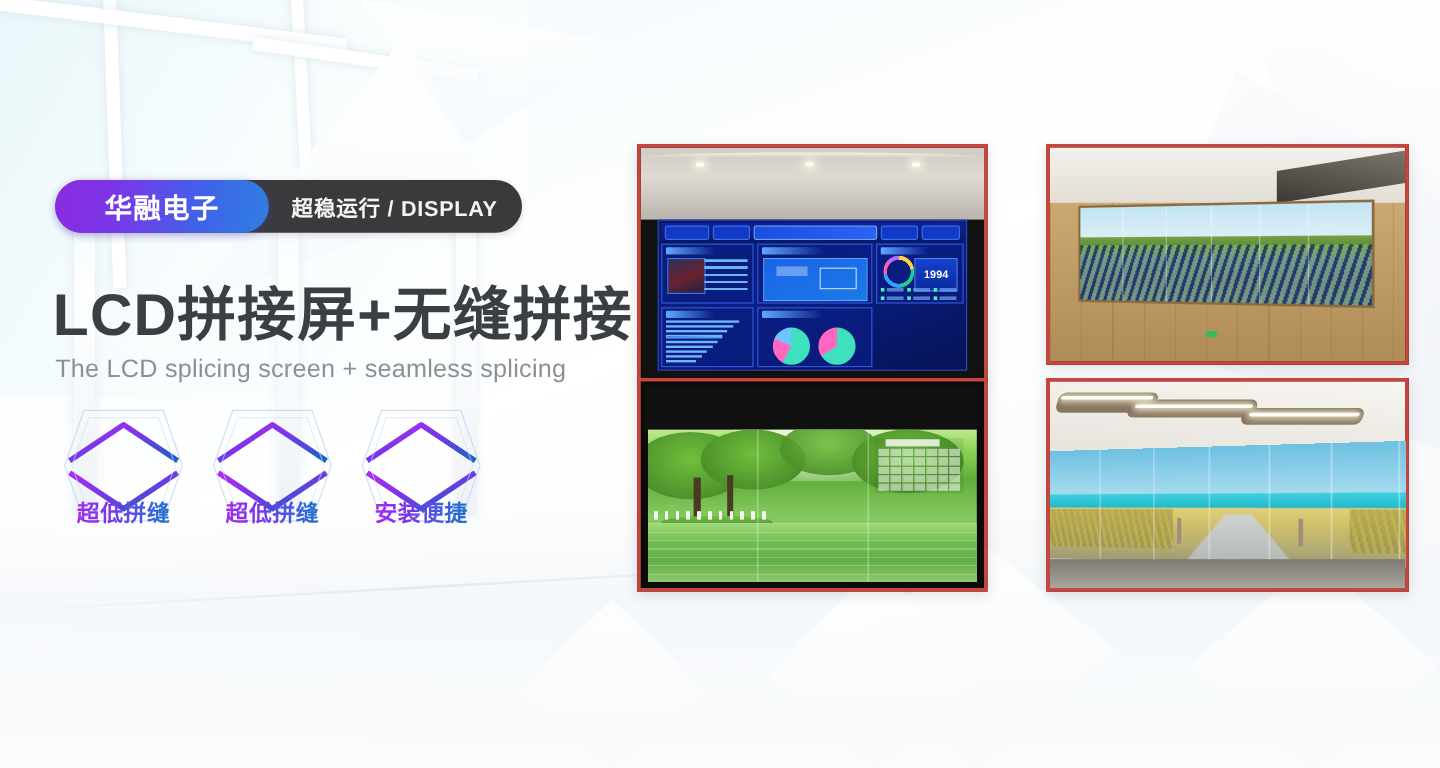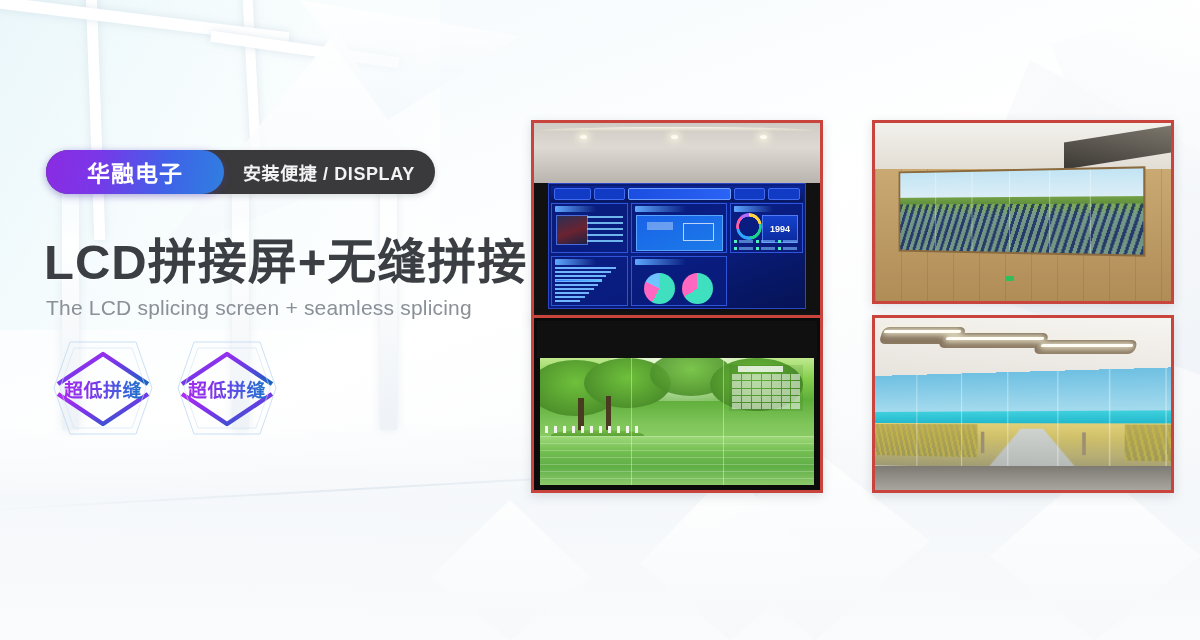--- a/index.html
+++ b/index.html
@@ -100,21 +100,21 @@
     font-size:49px;font-weight:bold;color:#3b3f43;letter-spacing:1px;
     white-space:nowrap;text-shadow:0 1px 2px rgba(255,255,255,.8);
   }
   #subhead{
     position:absolute;left:46px;top:296px;
     font-size:21px;color:#8a9097;letter-spacing:.2px;white-space:nowrap;
   }
 
   
   #features{position:absolute;left:48px;top:336px;display:flex;gap:14px;}
-  .feature{position:relative;width:110px;height:104px;display:flex;align-items:center;justify-content:center;}
+  .feature{position:relative;width:110px;height:104px;display:flex;align-items:flex-end;justify-content:center;}
 
   .hex-outline{position:absolute;left:0;top:0;width:110px;height:104px;}
 
   .feature-label{
     position:relative;z-index:3;font-size:19px;font-weight:bold;letter-spacing:.5px;
     background:linear-gradient(90deg,#a22bf0 0%,#7d35e8 35%,#3f5fe0 75%,#1f72c8 100%);
     -webkit-background-clip:text;background-clip:text;color:transparent;
     -webkit-text-fill-color:transparent;white-space:nowrap;
   }
 
@@ -294,21 +294,21 @@
 
     <div class="dia dia-4"></div>
     <div class="dia dia-1"></div>
     <div class="dia dia-2"></div>
     <div class="dia dia-3"></div>
   </div>
 
   <div id="badge-row">
     <div class="badge-shell">
       <div class="badge-brand">华融电子</div>
-      <div class="badge-sub">安装便捷 / DISPLAY</div>
+      <div class="badge-sub">超稳运行 / DISPLAY</div>
     </div>
   </div>
 
   <div id="subhead">The LCD splicing screen + seamless splicing</div>
   <div id="headline">LCD拼接屏+无缝拼接</div>
 
   <div id="features">
 
     <div class="feature">
       <svg class="hex-outline" viewBox="0 0 110 104">
@@ -331,20 +331,29 @@
       <svg class="hex-outline" viewBox="0 0 110 104">
         <polyline points="10,48 55,18 100,48" fill="none" stroke="url(#g1)" stroke-width="4.5" stroke-linejoin="round"></polyline>
         <polyline points="10,58 55,88 100,58" fill="none" stroke="url(#g1)" stroke-width="4.5" stroke-linejoin="round"></polyline>
         <polygon points="22,6 88,6 104,52 88,98 22,98 6,52" fill="none" stroke="#b9d6f2" stroke-width="1" opacity=".75"></polygon>
         <polygon points="26,12 84,12 98,52 84,92 26,92 12,52" fill="none" stroke="#cfe2f5" stroke-width="1" opacity=".6"></polygon>
       </svg>
       <span class="feature-label">超低拼缝</span>
     </div>
 
 
+    <div class="feature">
+      <svg class="hex-outline" viewBox="0 0 110 104">
+        <polyline points="10,48 55,18 100,48" fill="none" stroke="url(#g1)" stroke-width="4.5" stroke-linejoin="round"></polyline>
+        <polyline points="10,58 55,88 100,58" fill="none" stroke="url(#g1)" stroke-width="4.5" stroke-linejoin="round"></polyline>
+        <polygon points="22,6 88,6 104,52 88,98 22,98 6,52" fill="none" stroke="#b9d6f2" stroke-width="1" opacity=".75"></polygon>
+        <polygon points="26,12 84,12 98,52 84,92 26,92 12,52" fill="none" stroke="#cfe2f5" stroke-width="1" opacity=".6"></polygon>
+      </svg>
+      <span class="feature-label">安装便捷</span>
+    </div>
   </div>
 
   <div class="card" id="card-dashboard">
     <div class="card-inner">
       <div class="room-ceiling">
         <div class="ceil-strip"></div>
         <div class="ceil-light cl1"></div>
         <div class="ceil-light cl2"></div>
         <div class="ceil-light cl3"></div>
       </div>

